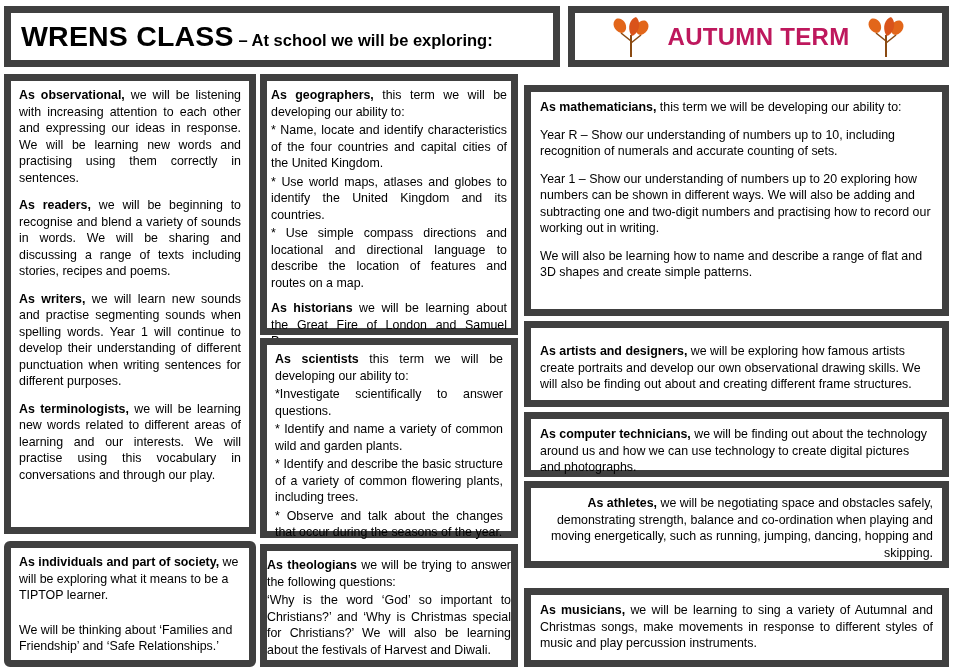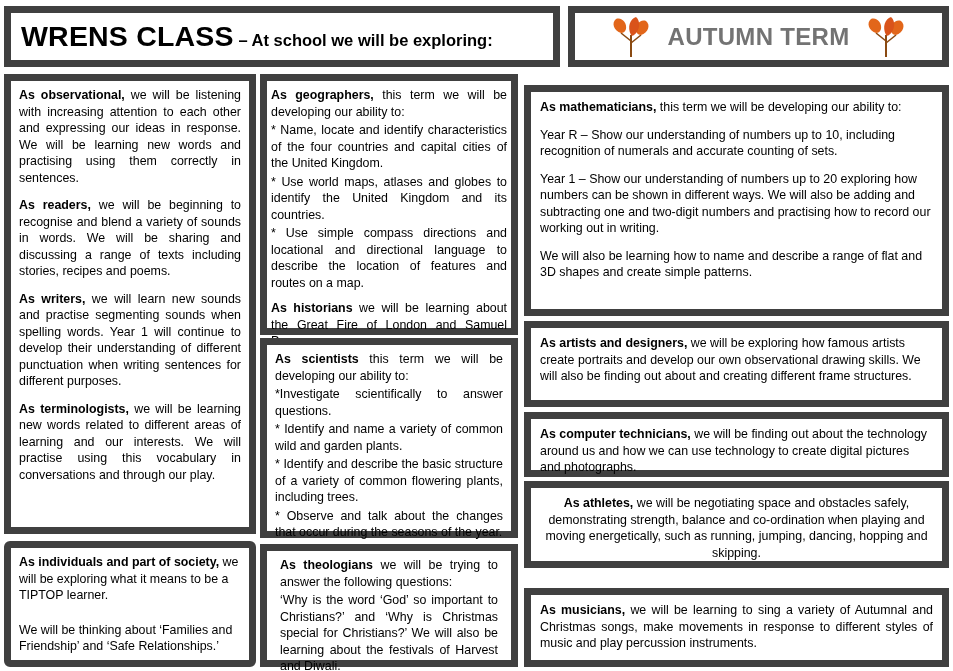--- a/index.html
+++ b/index.html
@@ -71,21 +71,21 @@
     top: 6px;
     width: 381px;
     height: 61px;
     padding: 0;
     display: flex;
     align-items: center;
     justify-content: center;
     gap: 14px;
   }
   #autumn-text {
-    color: #737373;
+    color: #be185d;
     font-size: 24px;
     font-weight: bold;
     letter-spacing: 0.3px;
   }
   .leaf-icon {
     width: 46px;
     height: 44px;
     flex: 0 0 auto;
   }
 
@@ -120,55 +120,55 @@
     top: 338px;
     width: 258px;
     height: 200px;
     padding: 6px 8px;
   }
   #col2-theo {
     left: 260px;
     top: 544px;
     width: 258px;
     height: 123px;
-    padding: 6px 13px;
+    padding: 6px 0;
   }
 
   
   #col3-maths {
     left: 524px;
     top: 85px;
     width: 425px;
     height: 231px;
     padding: 7px 9px;
     text-align: left;
   }
   #col3-art {
     left: 524px;
     top: 321px;
     width: 425px;
     height: 86px;
-    padding: 7px 9px;
+    padding: 15px 9px;
     text-align: left;
   }
   #col3-comp {
     left: 524px;
     top: 412px;
     width: 425px;
     height: 65px;
     padding: 7px 9px;
     text-align: left;
   }
   #col3-ath {
     left: 524px;
     top: 481px;
     width: 425px;
     height: 87px;
     padding: 7px 9px;
-    text-align: center;
+    text-align: right;
   }
   #col3-mus {
     left: 524px;
     top: 588px;
     width: 425px;
     height: 79px;
     padding: 7px 9px;
     text-align: justify;
   }
 </style>

